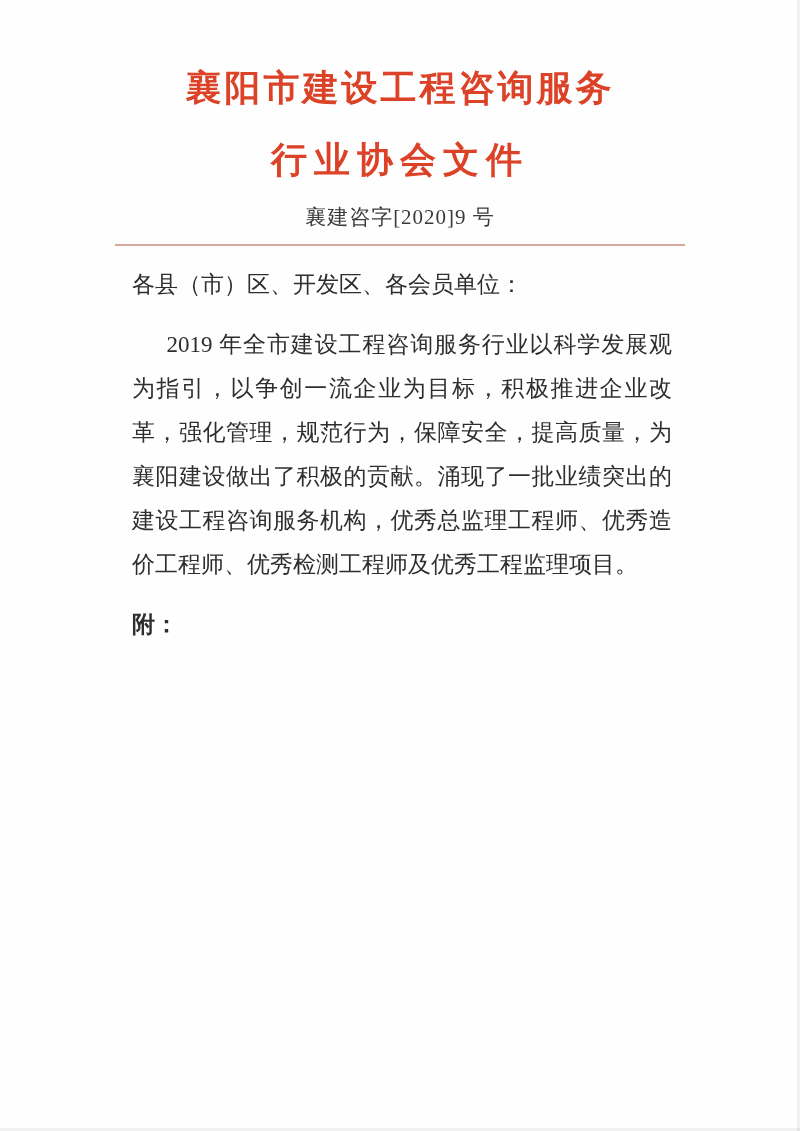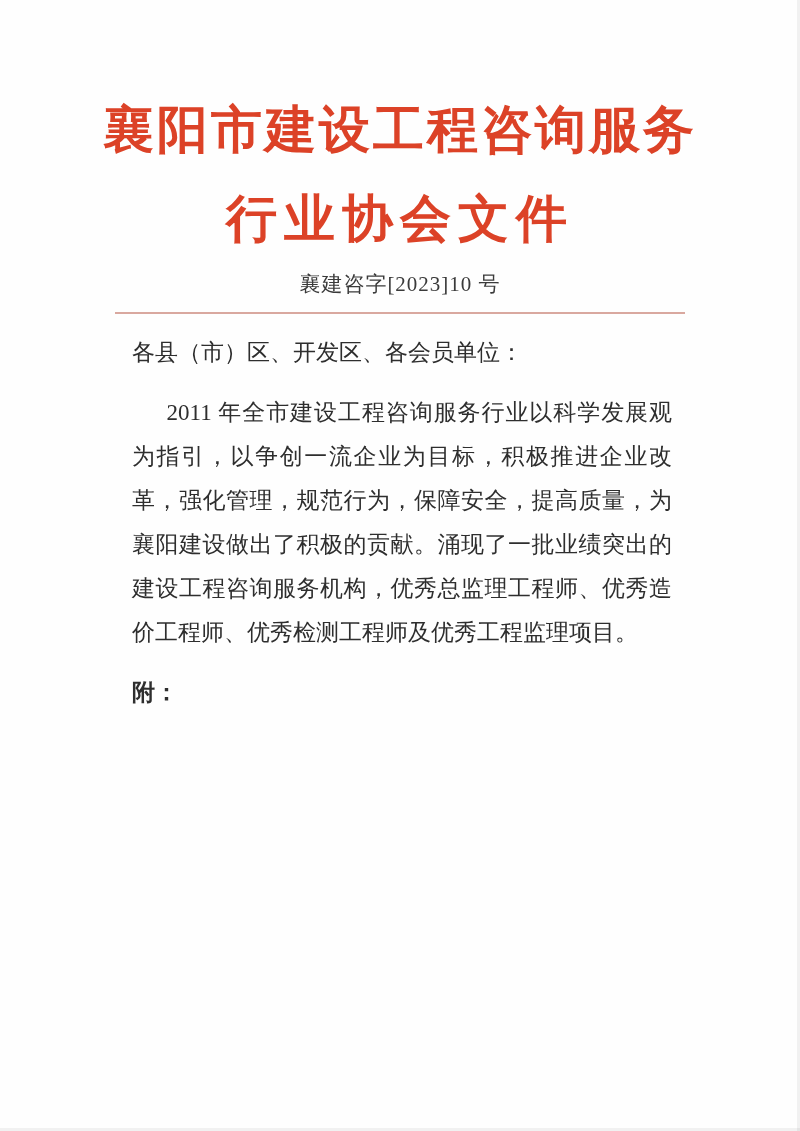--- a/index.html
+++ b/index.html
@@ -16,25 +16,25 @@
     box-sizing: border-box;
     overflow: hidden;
     font-family: "Liberation Serif", "DejaVu Serif", serif;
     color: var(--body_text, #2e2e2e);
     
     box-shadow: inset -3px 0 0 rgba(0,0,0,0.05), inset 0 -3px 0 rgba(0,0,0,0.05);
   }
 
   
   .org-title {
-    padding-top: 102px;
+    padding-top: 68px;
     text-align: center;
     color: var(--title_red, #dc4227);
     font-weight: 700;
-    font-size: 51px;
+    font-size: 36px;
     line-height: 1.12;
     letter-spacing: 3px;
   }
   .org-title .line2 {
     margin-top: 32px;
     letter-spacing: 7px;
   }
 
   .doc-number {
     margin-top: 22px;
@@ -80,24 +80,24 @@
 </head>
 <body>
 
 <div class="page">
 
   <div class="org-title">
     <div class="line1">襄阳市建设工程咨询服务</div>
     <div class="line2">行业协会文件</div>
   </div>
 
-  <div class="doc-number">襄建咨字[2023]10 号</div>
+  <div class="doc-number">襄建咨字[2020]9 号</div>
 
   <div class="red-rule"></div>
 
 
   <div class="body-text">
     <p class="salutation">各县（市）区、开发区、各会员单位：</p>
-    <p class="para indent">2011 年全市建设工程咨询服务行业以科学发展观为指引，以争创一流企业为目标，积极推进企业改革，强化管理，规范行为，保障安全，提高质量，为襄阳建设做出了积极的贡献。涌现了一批业绩突出的建设工程咨询服务机构，优秀总监理工程师、优秀造价工程师、优秀检测工程师及优秀工程监理项目。</p>
+    <p class="para indent">2019 年全市建设工程咨询服务行业以科学发展观为指引，以争创一流企业为目标，积极推进企业改革，强化管理，规范行为，保障安全，提高质量，为襄阳建设做出了积极的贡献。涌现了一批业绩突出的建设工程咨询服务机构，优秀总监理工程师、优秀造价工程师、优秀检测工程师及优秀工程监理项目。</p>
     <p class="attachment">附：</p>
   </div>
 
 </div>
 
 </body></html>

